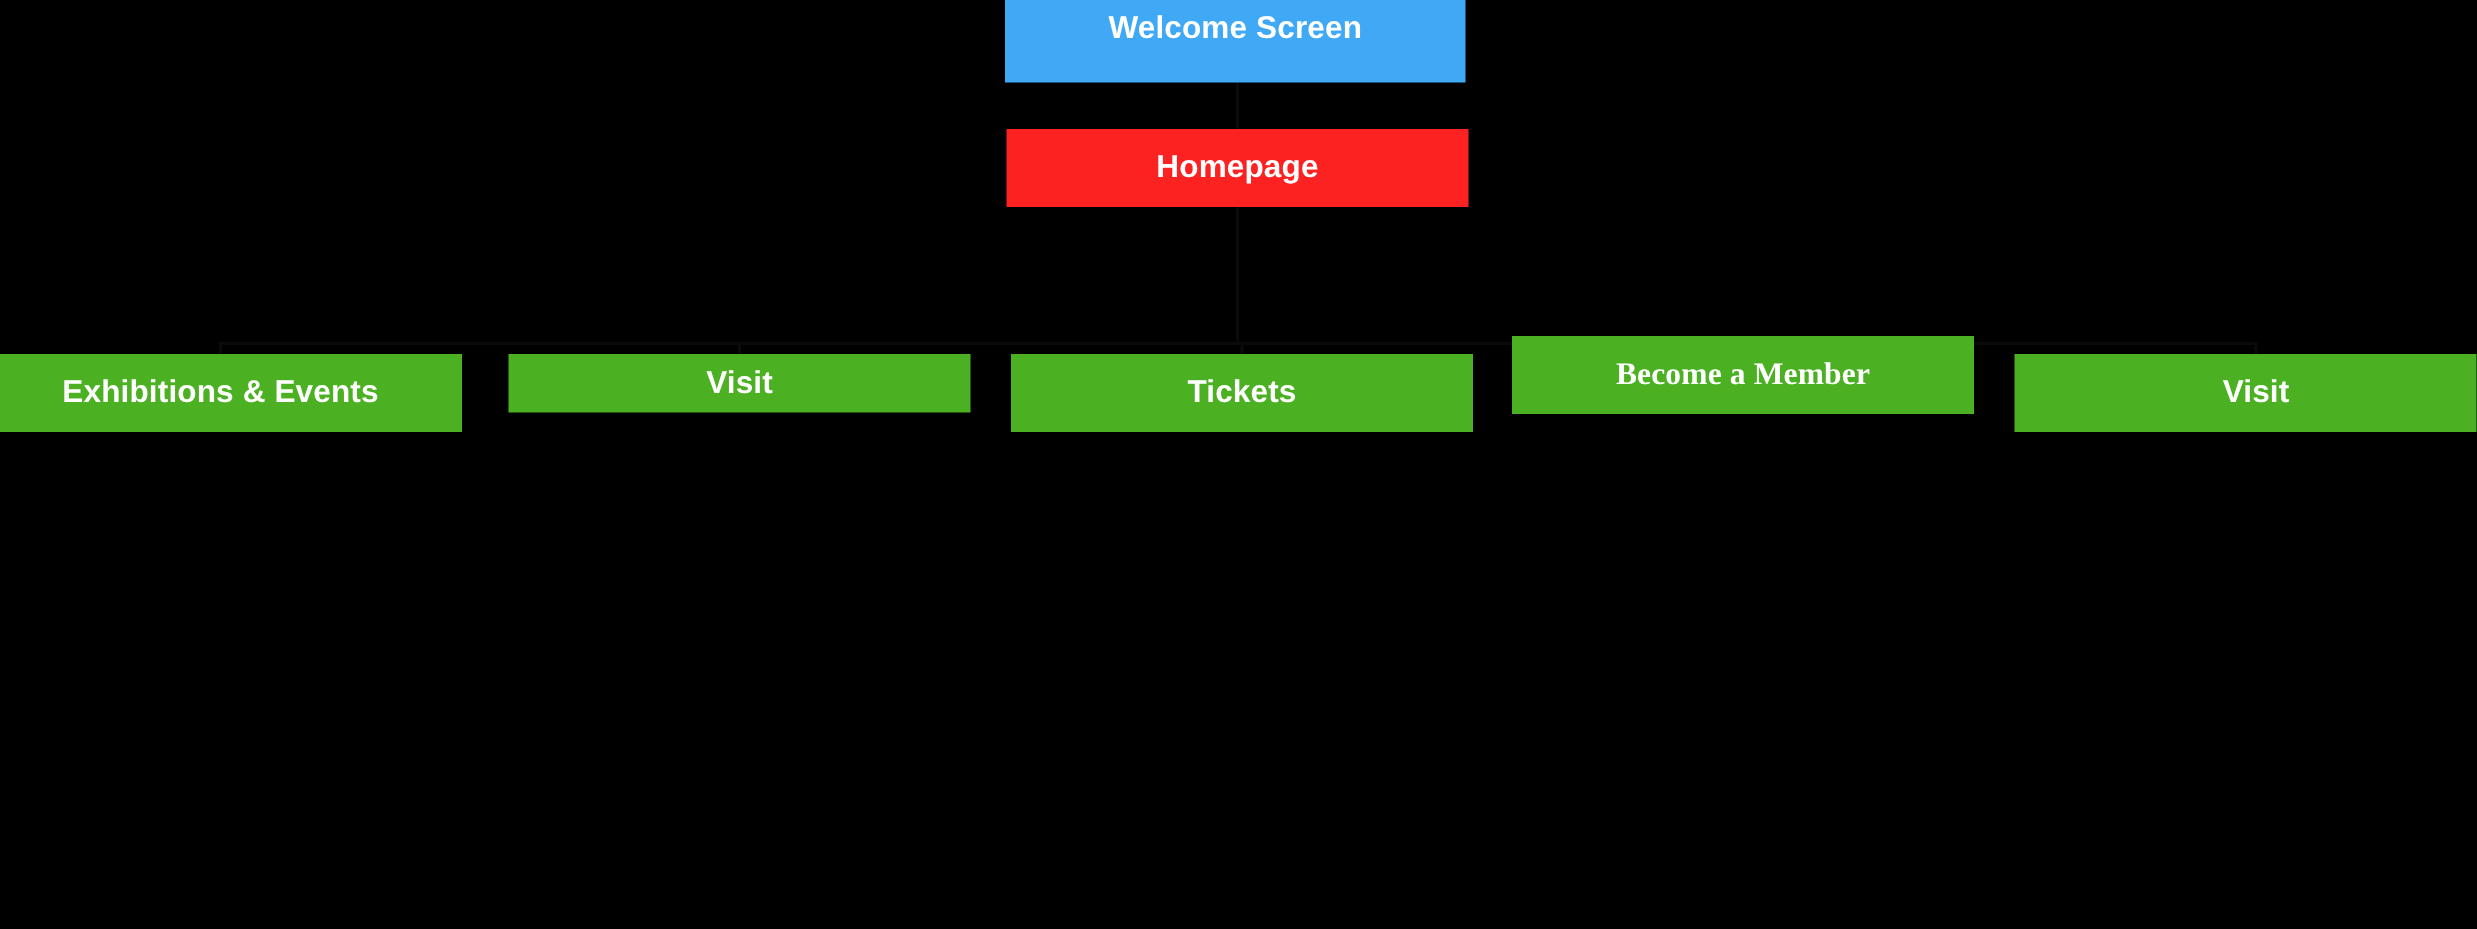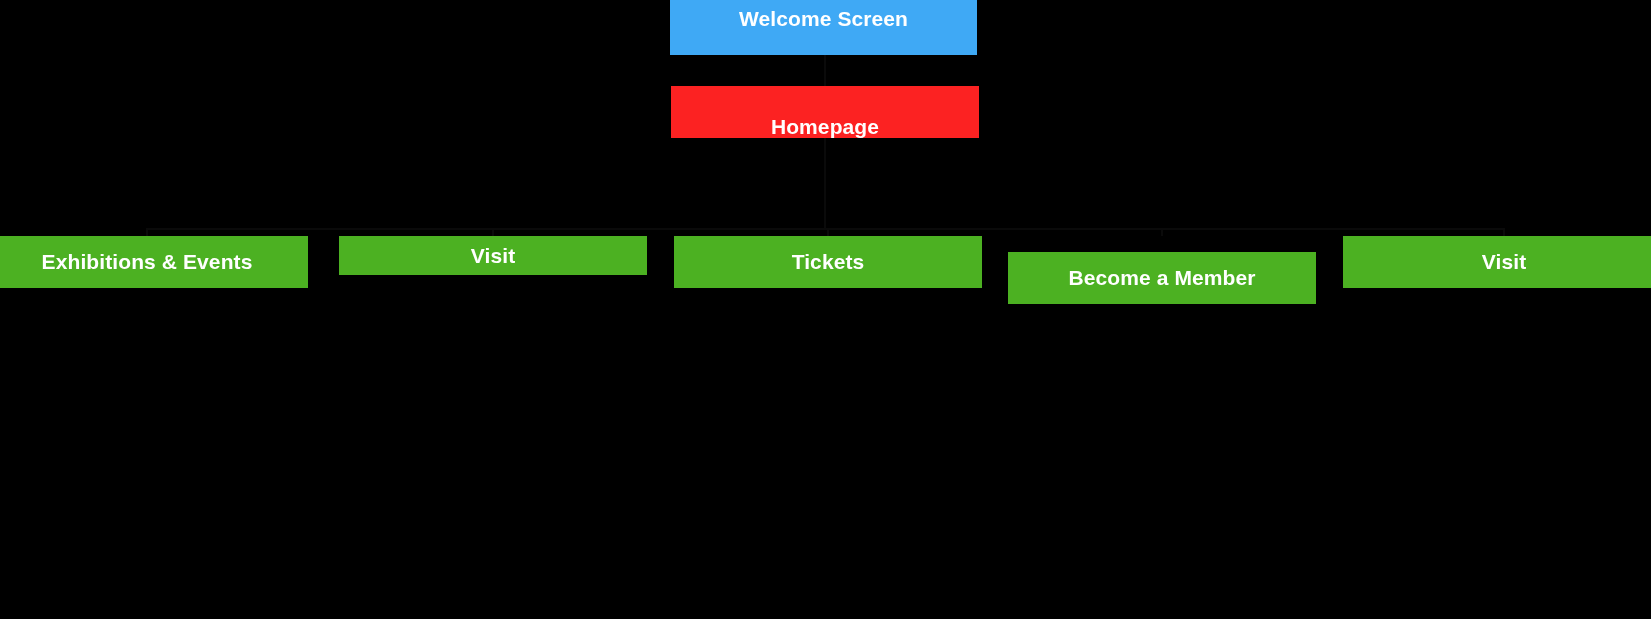--- a/index.html
+++ b/index.html
@@ -32,21 +32,20 @@
     line-height: 1.1;
     user-select: none;
   }
   .node-welcome {
     background: #3fa9f5;
     font-size: 21px;
   }
   .node-homepage {
     background: #fc2222;
     font-size: 21px;
-    align-items: flex-end;
   }
   .node-section {
     background: #4cb122;
     font-size: 21px;
   }
   .connector {
     position: absolute;
     background: #0a0a0a;
   }
   .connector-v {
@@ -84,21 +83,21 @@
   </div>
 
   <div class="node node-section" style="left:339px; top:236px; width:308px; height:39px;">
     <span>Visit</span>
   </div>
 
   <div class="node node-section" style="left:674px; top:236px; width:308px; height:52px;">
     <span>Tickets</span>
   </div>
 
-  <div class="node node-section" style="left:1008px; top:252px; width:308px; height:52px;">
+  <div class="node node-section" style="left:1008px; top:224px; width:308px; height:52px;font-family:Liberation Serif, serif;">
     <span>Become a Member</span>
   </div>
 
   <div class="node node-section" style="left:1343px; top:236px; width:322px; height:52px;">
     <span>Visit</span>
   </div>
 
 </div>
 
 </body></html>

